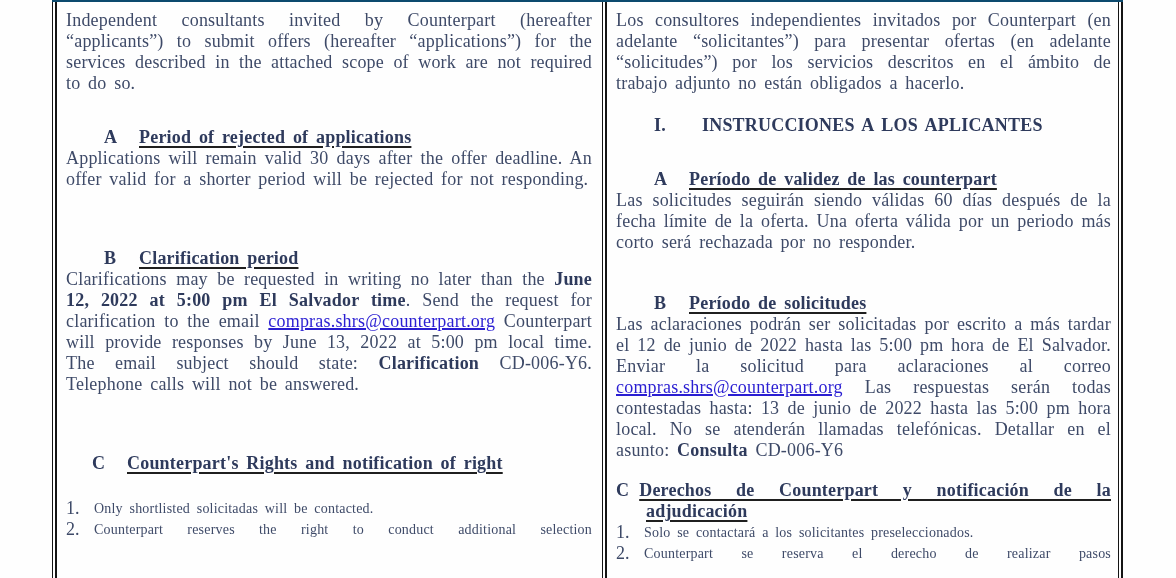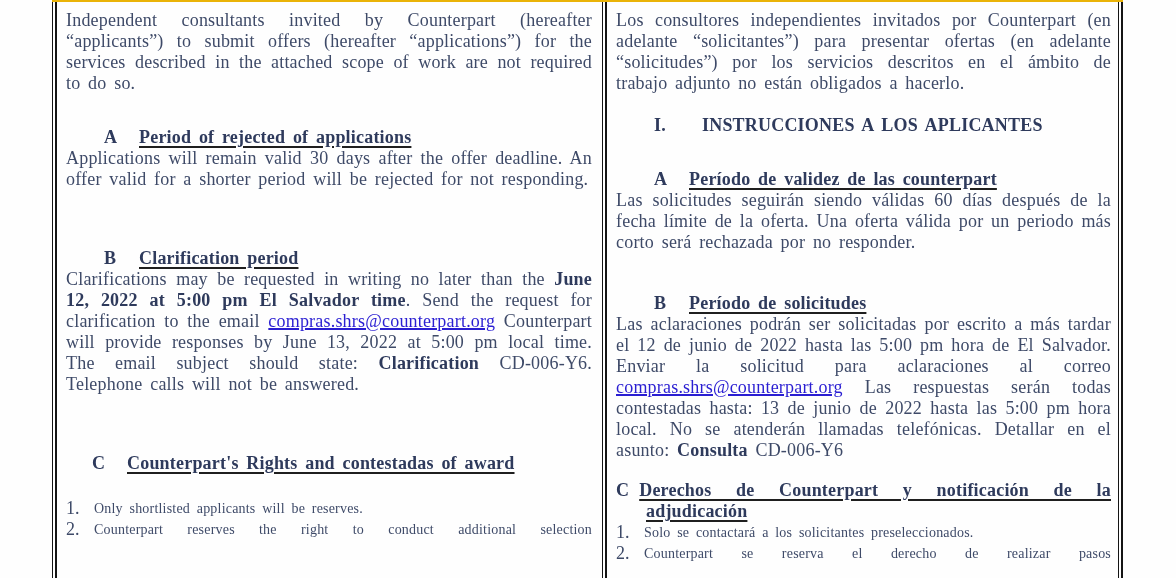--- a/index.html
+++ b/index.html
@@ -2,21 +2,21 @@
 <html><head>
 <meta charset="utf-8">
 <style>
   * { margin:0; padding:0; box-sizing:border-box; }
   html,body { width:1176px; height:578px; overflow:hidden; background:#ffffff; }
   body { font-family:"Liberation Serif", serif; }
   .page { display:flex; width:1176px; height:578px; background:#fefefe; }
   .side-margin { flex:none; background:#fefefe; }
   .m-left { width:52px; }
   .m-right { width:53px; }
-  .doc-table { display:flex; flex:none; border-top:2px solid #eab308; height:578px; }
+  .doc-table { display:flex; flex:none; border-top:2px solid #0c4a6e; height:578px; }
   .vline { width:5px; flex:none;
     background:linear-gradient(to right,#141414 0 1px,#fefefe 1px 3px,#141414 3px 5px); }
   .col { flex:none; padding-top:6px; overflow:hidden; }
   .col-en { width:545px; padding-left:9px; padding-right:10px; }
   .col-es { width:511px; padding-left:9px; padding-right:7px; }
 
   p, h3 { font-size:18px; line-height:21px; font-weight:normal;
           color:#3e4a68; letter-spacing:0.2px; word-spacing:3px; }
   p { text-align:justify; }
   b, .bold { font-weight:bold; color:#2e3a5c; }
@@ -68,26 +68,26 @@
         <span class="sletter">A</span><span class="u">Period of rejected of applications</span>
       </h3>
       <p>Applications will remain valid 30 days after the offer deadline. An offer valid for a shorter period will be rejected for not responding.</p>
 
       <h3 class="h-sub mt58">
         <span class="sletter">B</span><span class="u">Clarification period</span>
       </h3>
       <p><span>Clarifications may be requested in writing no later than the </span><b>June 12, 2022 at 5:00 pm El Salvador time</b><span>. Send the request for clarification to the email </span><a class="email">compras.shrs@counterpart.org</a><span> Counterpart will provide responses by June 13, 2022 at 5:00 pm local time. The email subject should state: </span><b>Clarification</b><span> CD-006-Y6. Telephone calls will not be answered.</span></p>
 
       <h3 class="h-sub-c mt58">
-        <span class="sletter">C</span><span class="u">Counterpart's Rights and contestadas of award</span>
+        <span class="sletter">C</span><span class="u">Counterpart's Rights and notification of right</span>
       </h3>
 
       <div class="item mt24">
         <span class="inum">1.</span>
-        <span class="itext">Only shortlisted applicants will be reserves.</span>
+        <span class="itext">Only shortlisted solicitadas will be contacted.</span>
       </div>
       <div class="item">
         <span class="inum">2.</span>
         <span class="itext stretch">Counterpart reserves the right to conduct additional selection</span>
       </div>
     </div>
 
     <div class="vline"></div>
 
     <div class="col col-es">

